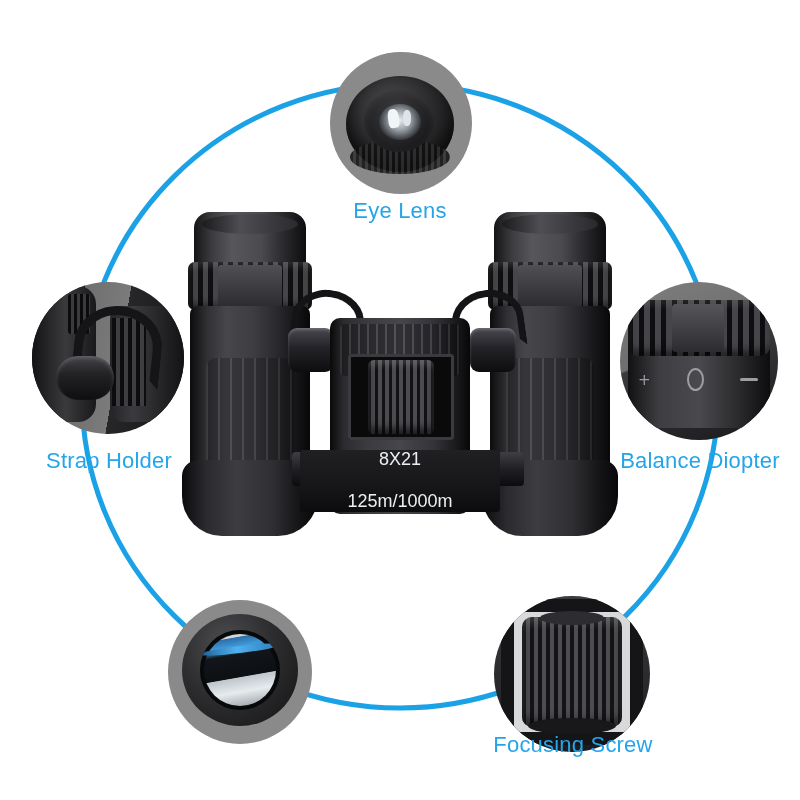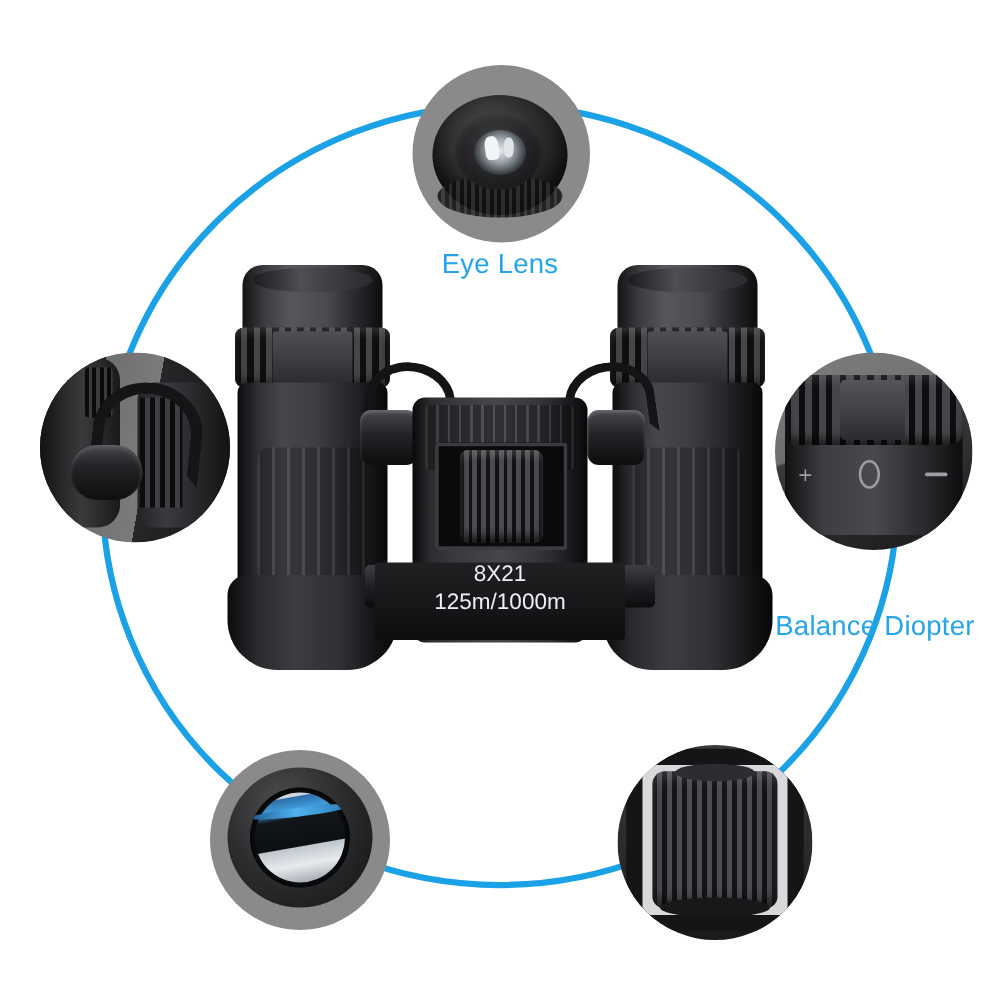--- a/index.html
+++ b/index.html
@@ -399,21 +399,21 @@
   }
   .spec-plate {
     position: absolute;
     left: 300px; top: 450px;
     width: 200px; height: 62px;
     background: linear-gradient(180deg,#202023 0%,#17171a 55%,#0c0c0e 100%);
     border-radius: 3px;
     display: flex;
     flex-direction: column;
     align-items: center;
-    justify-content: flex-start;
+    justify-content: space-between;
     gap: 2px;
   }
   .spec-plate span {
     color: #eceff1;
     font-size: 18px;
     line-height: 1.1;
     font-family: "Liberation Sans", sans-serif;
   }
   .hinge-tab {
     position: absolute;
@@ -472,40 +472,42 @@
   </div>
   <div class="callout-label" style="left: 310px; top: 198px; width: 180px; color: rgb(36, 165, 234);">Eye Lens</div>
 
   <div class="callout" style="left:32px; top:282px; width:152px; height:152px;">
     <div class="strap-bg"></div>
     <div class="strap-body-l"></div>
     <div class="strap-body-r"></div>
     <div class="strap-cord"></div>
     <div class="strap-lug"></div>
   </div>
+  <div class="callout-label" style="left: 16px; top: 448px; width: 186px; color: rgb(36, 165, 234);">Strap Holder</div>
 
   <div class="callout" style="left:620px; top:282px; width:158px; height:158px;">
     <div class="diop-bg"></div>
     <div class="diop-barrel"></div>
     <div class="diop-ring"></div>
     <div class="diop-marks">
       <span>+</span>
       <span class="zero"></span>
       <span class="minus"></span>
     </div>
   </div>
-  <div class="callout-label" style="left: 604px; top: 448px; width: 192px; color: rgb(36, 165, 234); margin-top: 40px;">Balance Diopter</div>
+  <div class="callout-label" style="left: 604px; top: 448px; width: 192px; color: rgb(36, 165, 234);">Balance Diopter</div>
 
   <div class="callout disc-gray" style="left: 168px; top: 600px; width: 144px; height: 144px; background: rgb(138, 138, 138);">
     <div class="obj-barrel"></div>
     <div class="obj-inner">
       <div class="obj-glass"></div>
     </div>
   </div>
 
   <div class="callout" style="left:494px; top:596px; width:156px; height:156px;">
     <div class="foc-bg"></div>
     <div class="foc-plate">
       <div class="foc-knob"></div>
     </div>
   </div>
+  <div class="callout-label" style="left: 478px; top: 732px; width: 190px; color: rgb(36, 165, 234);">Focusing Screw</div>
 
 </div>
 
 </body></html>

